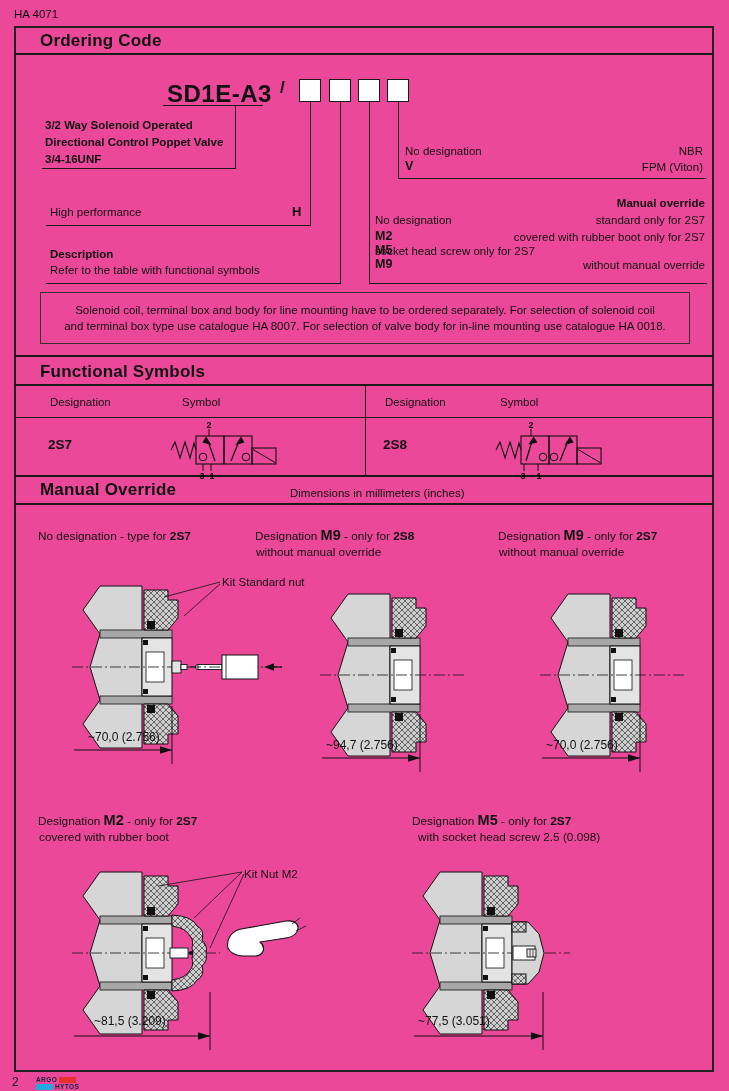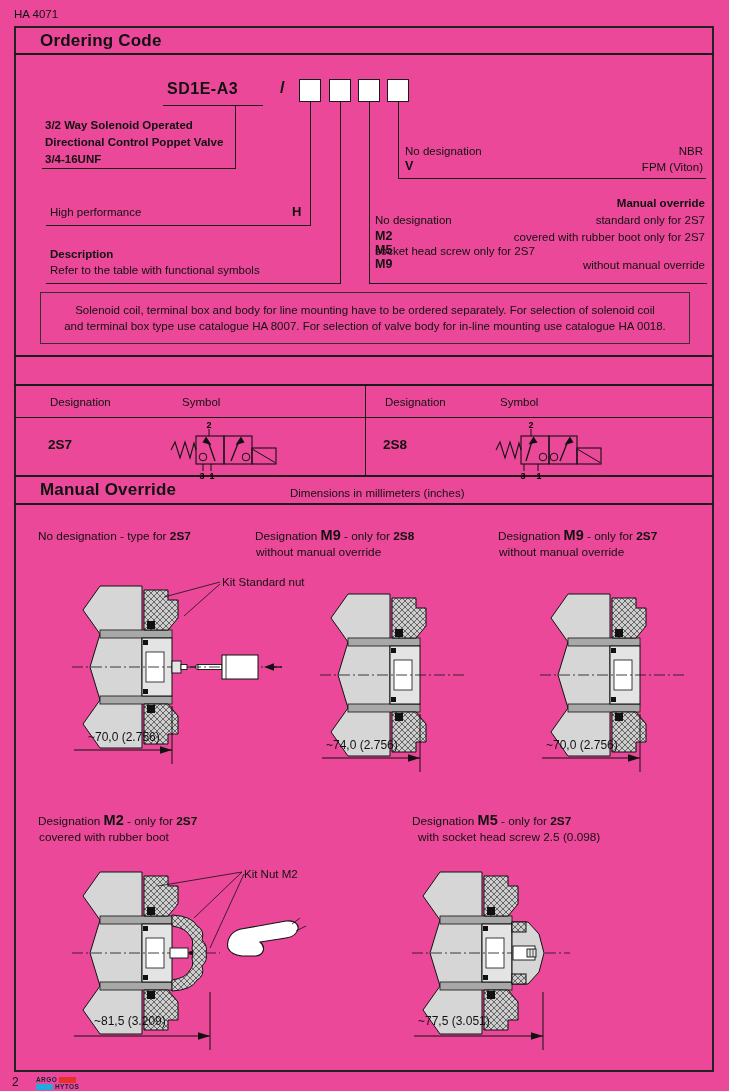--- a/index.html
+++ b/index.html
@@ -45,21 +45,21 @@
 
 <div class="page">
 
   <div class="abs" style="left:14px;top:8px;font-size:11.5px;">HA 4071</div>
 
   <div class="frame"></div>
 
   <div class="sec-title" style="left:40px;top:31px;">Ordering Code</div>
   <div class="hl" style="left:14px;top:53px;width:700px;"></div>
 
-  <div class="abs" style="left:167px;top:80px;font-size:16px;font-weight:bold;letter-spacing:.5px;">SD1E-A3</div>
+  <div class="abs" style="left:167px;top:80px;font-size:24px;font-weight:bold;letter-spacing:.5px;">SD1E-A3</div>
   <div class="hl thin" style="left:163px;top:105px;width:100px;"></div>
   <div class="abs" style="left:280px;top:78px;font-size:17px;font-weight:bold;">/</div>
 
   <div class="code-box" style="left:299px;top:79px;"></div>
   <div class="code-box" style="left:329px;top:79px;"></div>
   <div class="code-box" style="left:358px;top:79px;"></div>
   <div class="code-box" style="left:387px;top:79px;"></div>
 
   <div class="vl" style="left:235px;top:106px;height:62px;"></div>
   <div class="hl thin" style="left:42px;top:168px;width:194px;"></div>
@@ -98,20 +98,21 @@
   <div class="rrow" style="left:375px;top:245px;width:330px;text-align:left;">socket head screw only for 2S7</div>
   <div class="rrow codecell" style="left:375px;top:257px;">M9</div>
   <div class="rrow" style="left:375px;top:259px;width:330px;text-align:right;">without manual override</div>
 
   <div class="note-box">
     <div>Solenoid coil, terminal box and body for line mounting have to be ordered separately. For selection of solenoid coil</div>
     <div>and terminal box type use catalogue HA 8007. For selection of valve body for in-line mounting use catalogue HA 0018.</div>
   </div>
 
   <div class="hl" style="left:14px;top:355px;width:700px;"></div>
+  <div class="sec-title" style="left:40px;top:362px;">Functional Symbols</div>
   <div class="hl" style="left:14px;top:384px;width:700px;"></div>
   <div class="hl thin" style="left:14px;top:417px;width:700px;"></div>
   <div class="vl" style="left:365px;top:384px;height:91px;"></div>
   <div class="hl" style="left:14px;top:475px;width:700px;"></div>
 
   <div class="abs t12" style="left:50px;top:396px;">Designation</div>
   <div class="abs t12" style="left:182px;top:396px;">Symbol</div>
   <div class="abs t12" style="left:385px;top:396px;">Designation</div>
   <div class="abs t12" style="left:500px;top:396px;">Symbol</div>
 
@@ -253,21 +254,21 @@
   <rect x="77" y="133" width="8" height="8" fill="#111"></rect>
   <rect x="72" y="66" width="30" height="58" fill="#e4e4e4" stroke="#111" stroke-width="1"></rect>
   <rect x="76" y="80" width="18" height="30" fill="#fff" stroke="#111" stroke-width="0.8"></rect>
   <rect x="73" y="68" width="5" height="5" fill="#111"></rect>
   <rect x="73" y="117" width="5" height="5" fill="#111"></rect>
   <line x1="2" y1="95" x2="146" y2="95" stroke="#111" stroke-width="0.8" stroke-dasharray="11 3 2 3"></line>
   <line x1="102" y1="134" x2="102" y2="192" stroke="#111" stroke-width="1"></line>
   <line x1="4" y1="178" x2="102" y2="178" stroke="#111" stroke-width="1"></line>
   <polygon points="102,178 90,174.2 90,181.8" fill="#111"></polygon>
         </svg></div>
-    <div class="dim-label" style="left:8px;top:158px;">~74,0 (2.756)</div>
+    <div class="dim-label" style="left:8px;top:158px;">~94,7 (2.756)</div>
   </div>
 
   <div class="abs" style="left:538px;top:580px;width:150px;height:200px;">
     <div><svg xmlns="http://www.w3.org/2000/svg" width="150" height="200" viewBox="0 0 150 200">
   <polygon points="30,14 72,14 72,62 30,62 13,38" fill="#d6d6d6" stroke="#111" stroke-width="1"></polygon>
   <polygon points="30,128 72,128 72,176 30,176 13,152" fill="#d6d6d6" stroke="#111" stroke-width="1"></polygon>
   <polygon points="30,62 72,62 72,128 30,128 20,95" fill="#d6d6d6" stroke="#111" stroke-width="1"></polygon>
   <rect x="30" y="58" width="72" height="8" fill="#a8a8a8" stroke="#111" stroke-width="0.8"></rect>
   <rect x="30" y="124" width="72" height="8" fill="#a8a8a8" stroke="#111" stroke-width="0.8"></rect>
   <polygon points="74,18 98,18 98,28 108,28 108,46 98,58 74,58" fill="url(#xh)" stroke="#111" stroke-width="1"></polygon>

